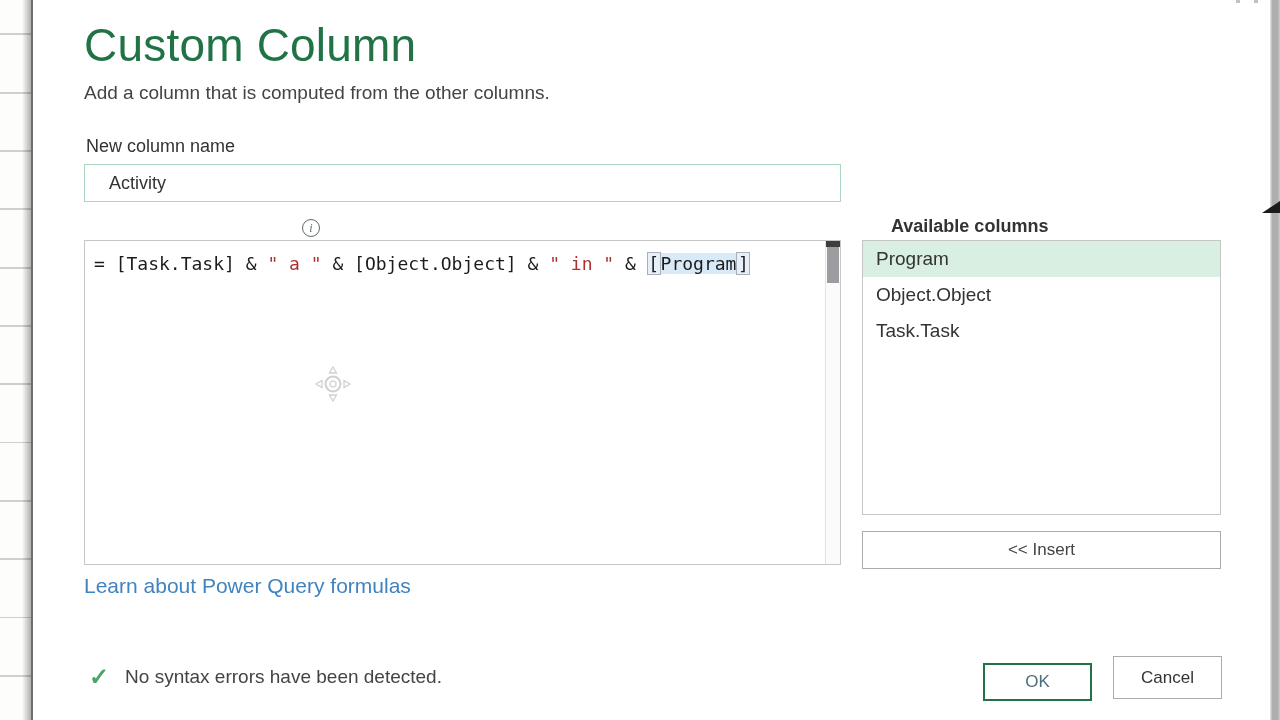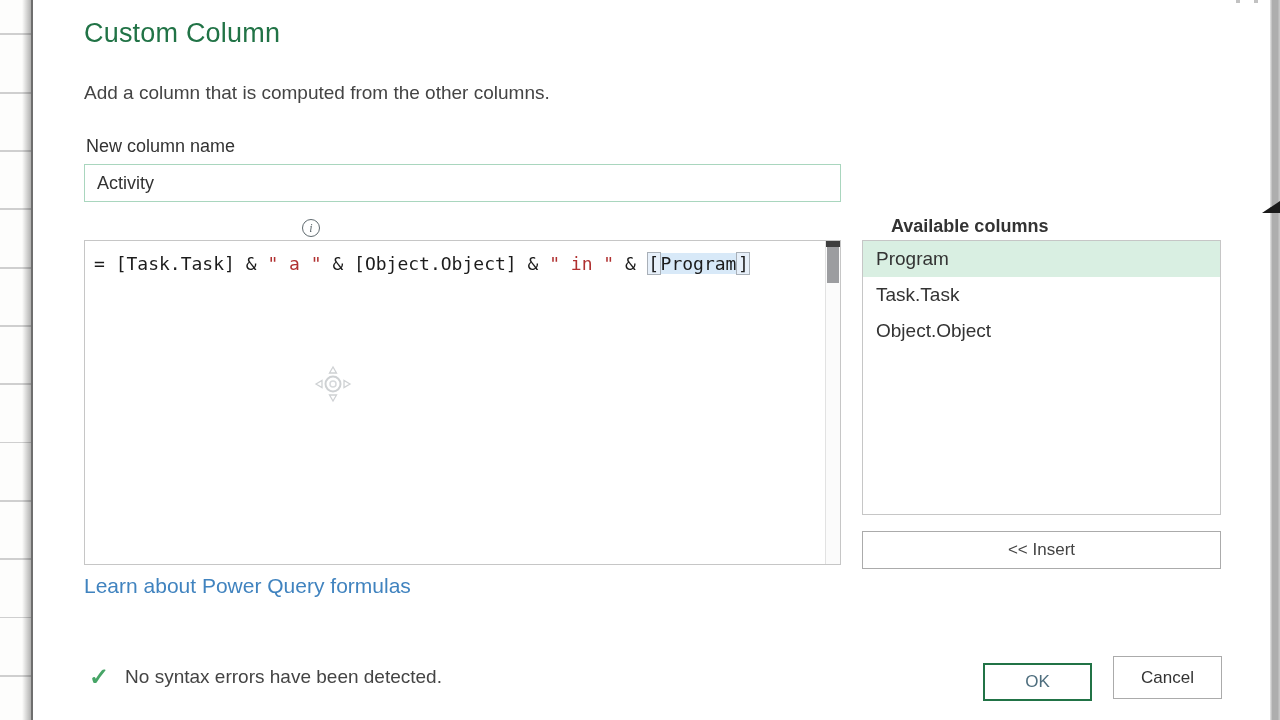--- a/index.html
+++ b/index.html
@@ -31,33 +31,33 @@
     background:linear-gradient(to right,#e7e7e7 0%, #aeaeae 25%, #aeaeae 75%, #cccccc 100%);
   }
   .cursor-tri { position:absolute; left:1262px; top:201px; }
 
   
   .close-remnant { position:absolute; top:0; left:1203px; width:22px; height:4px; }
   .close-remnant span { position:absolute; top:0; width:4px; height:3px; background:#c2c2c2; }
   .close-remnant span:first-child { left:0; }
   .close-remnant span:last-child  { right:0; }
 
-  .title { position:absolute; left:51px; top:18px; font-size:27px; font-weight:300;
+  .title { position:absolute; left:51px; top:18px; font-size:46px; font-weight:300;
            color:var(--accent-green,#217346); letter-spacing:0.2px; }
   .subtitle { position:absolute; left:51px; top:82px; font-size:19px; color:#444; }
 
   .lbl { position:absolute; font-size:18px; color:#333; }
   .lbl-name    { left:53px;  top:136px; }
   .lbl-formula { left:51px;  top:217px; }
   .lbl-columns { left:858px; top:216px;font-weight:bold; }
 
   .name-input {
     position:absolute; left:51px; top:164px; width:757px; height:38px;
     border:1px solid var(--input-border-green,#a9d6be); background:#fff;
-    font-size:18px; color:#333; padding:0 12px;
+    font-size:18px; color:#333; padding:0 24px;
     font-family:"Liberation Sans", sans-serif; outline:none;
   }
 
   .info-icon {
     position:absolute; left:269px; top:219px; width:18px; height:18px;
     border:1px solid #5f6a6f; border-radius:50%; color:#5f6a6f;
     font-size:12px; font-style:italic; font-family:"Liberation Serif", serif;
     display:flex; align-items:center; justify-content:center; cursor:pointer;
   }
 
@@ -151,22 +151,22 @@
     <a class="link">Learn about Power Query formulas</a>
 
     <div class="status-row">
       <span class="check">✓</span>
       <span class="status-text">No syntax errors have been detected.</span>
     </div>
 
     <div class="lbl lbl-columns">Available columns</div>
     <div class="columns-list" id="columns-list">
         <div class="column-item selected">Program</div>
+        <div class="column-item">Object.Object</div>
         <div class="column-item">Task.Task</div>
-        <div class="column-item">Object.Object</div>
       </div>
 
     <button class="btn insert-btn">&lt;&lt; Insert</button>
     <button class="btn ok-btn">OK</button>
     <button class="btn cancel-btn">Cancel</button>
   </div>
 
   <div class="right-strip"></div>
   <svg class="cursor-tri" width="18" height="13" viewBox="0 0 18 13">
     <polygon points="0,12 18,0 18,12" fill="#1b1b1b"></polygon>

